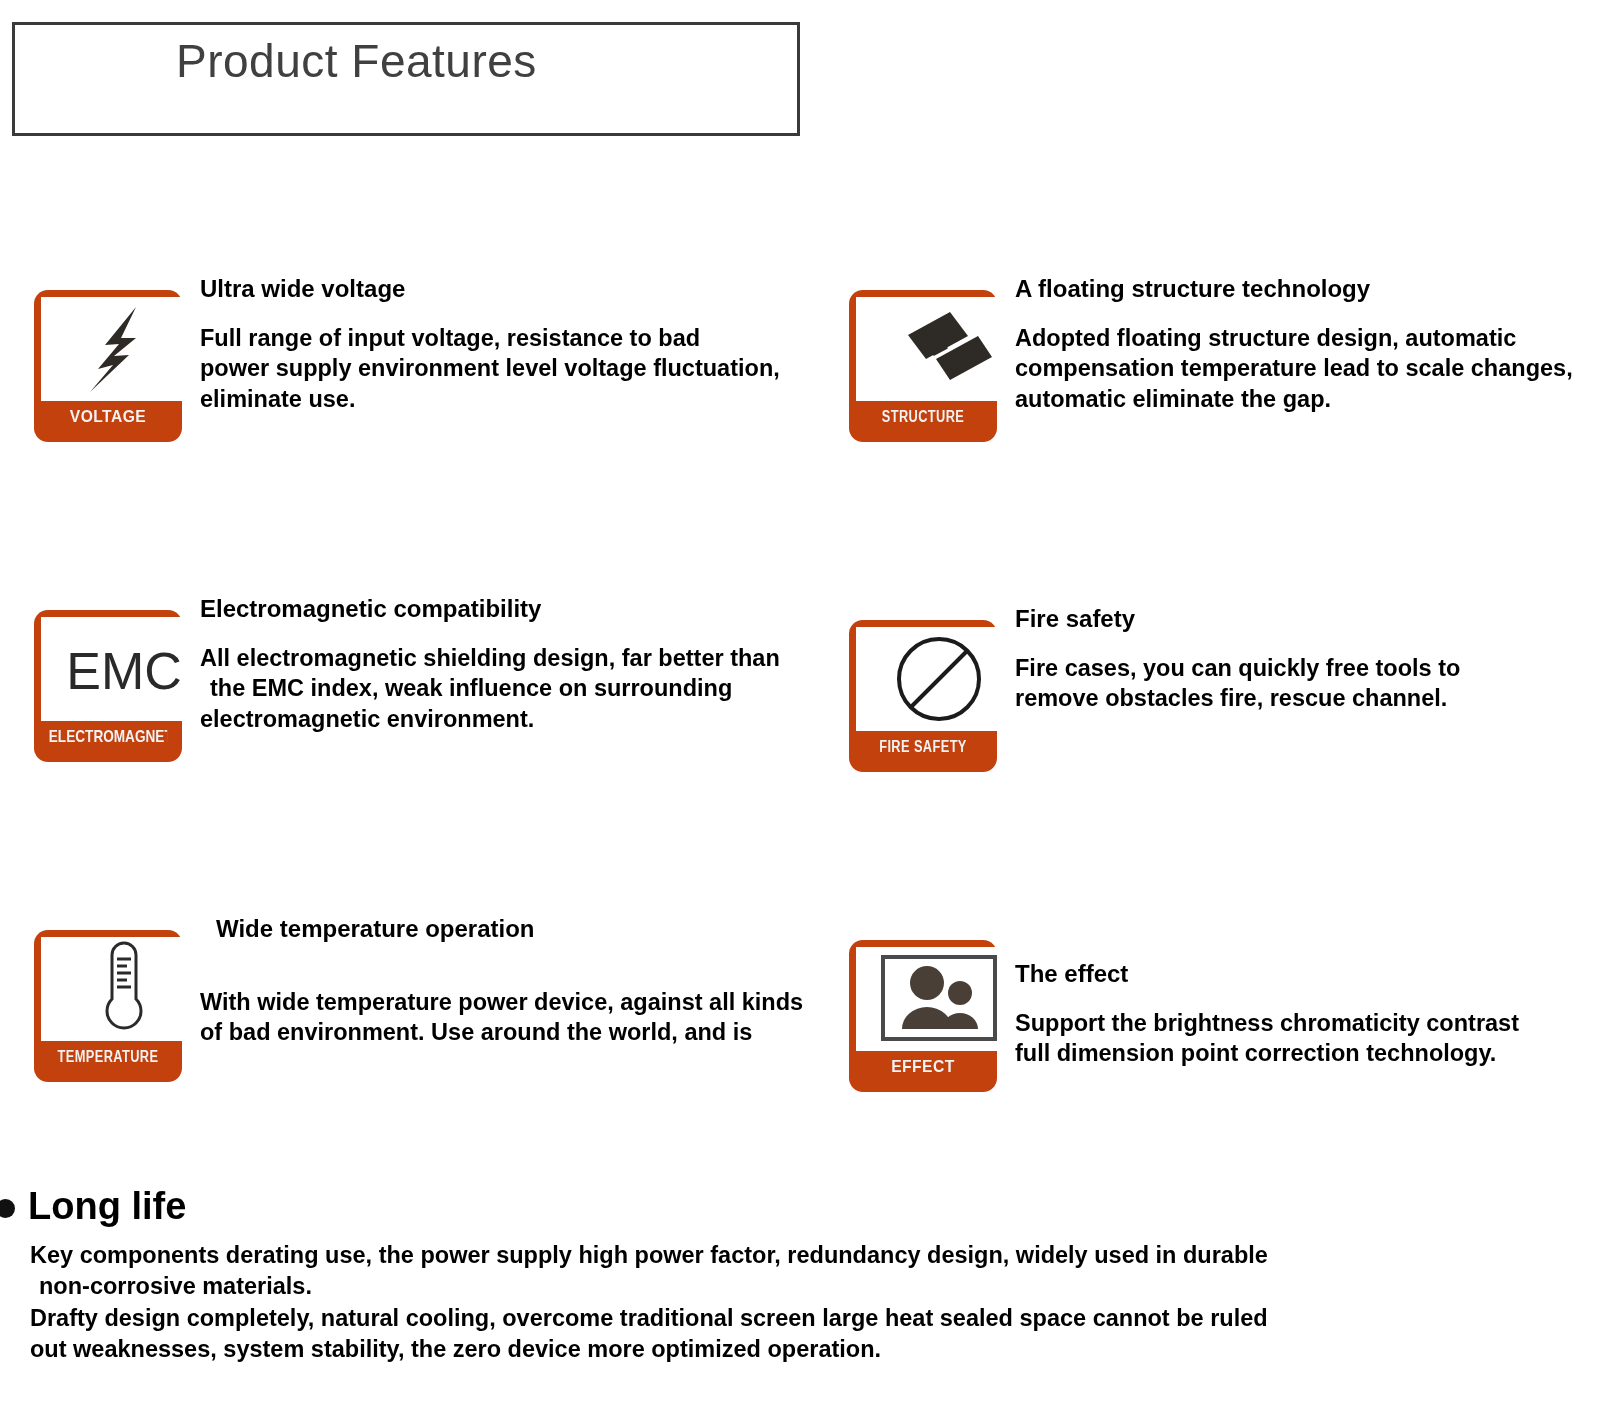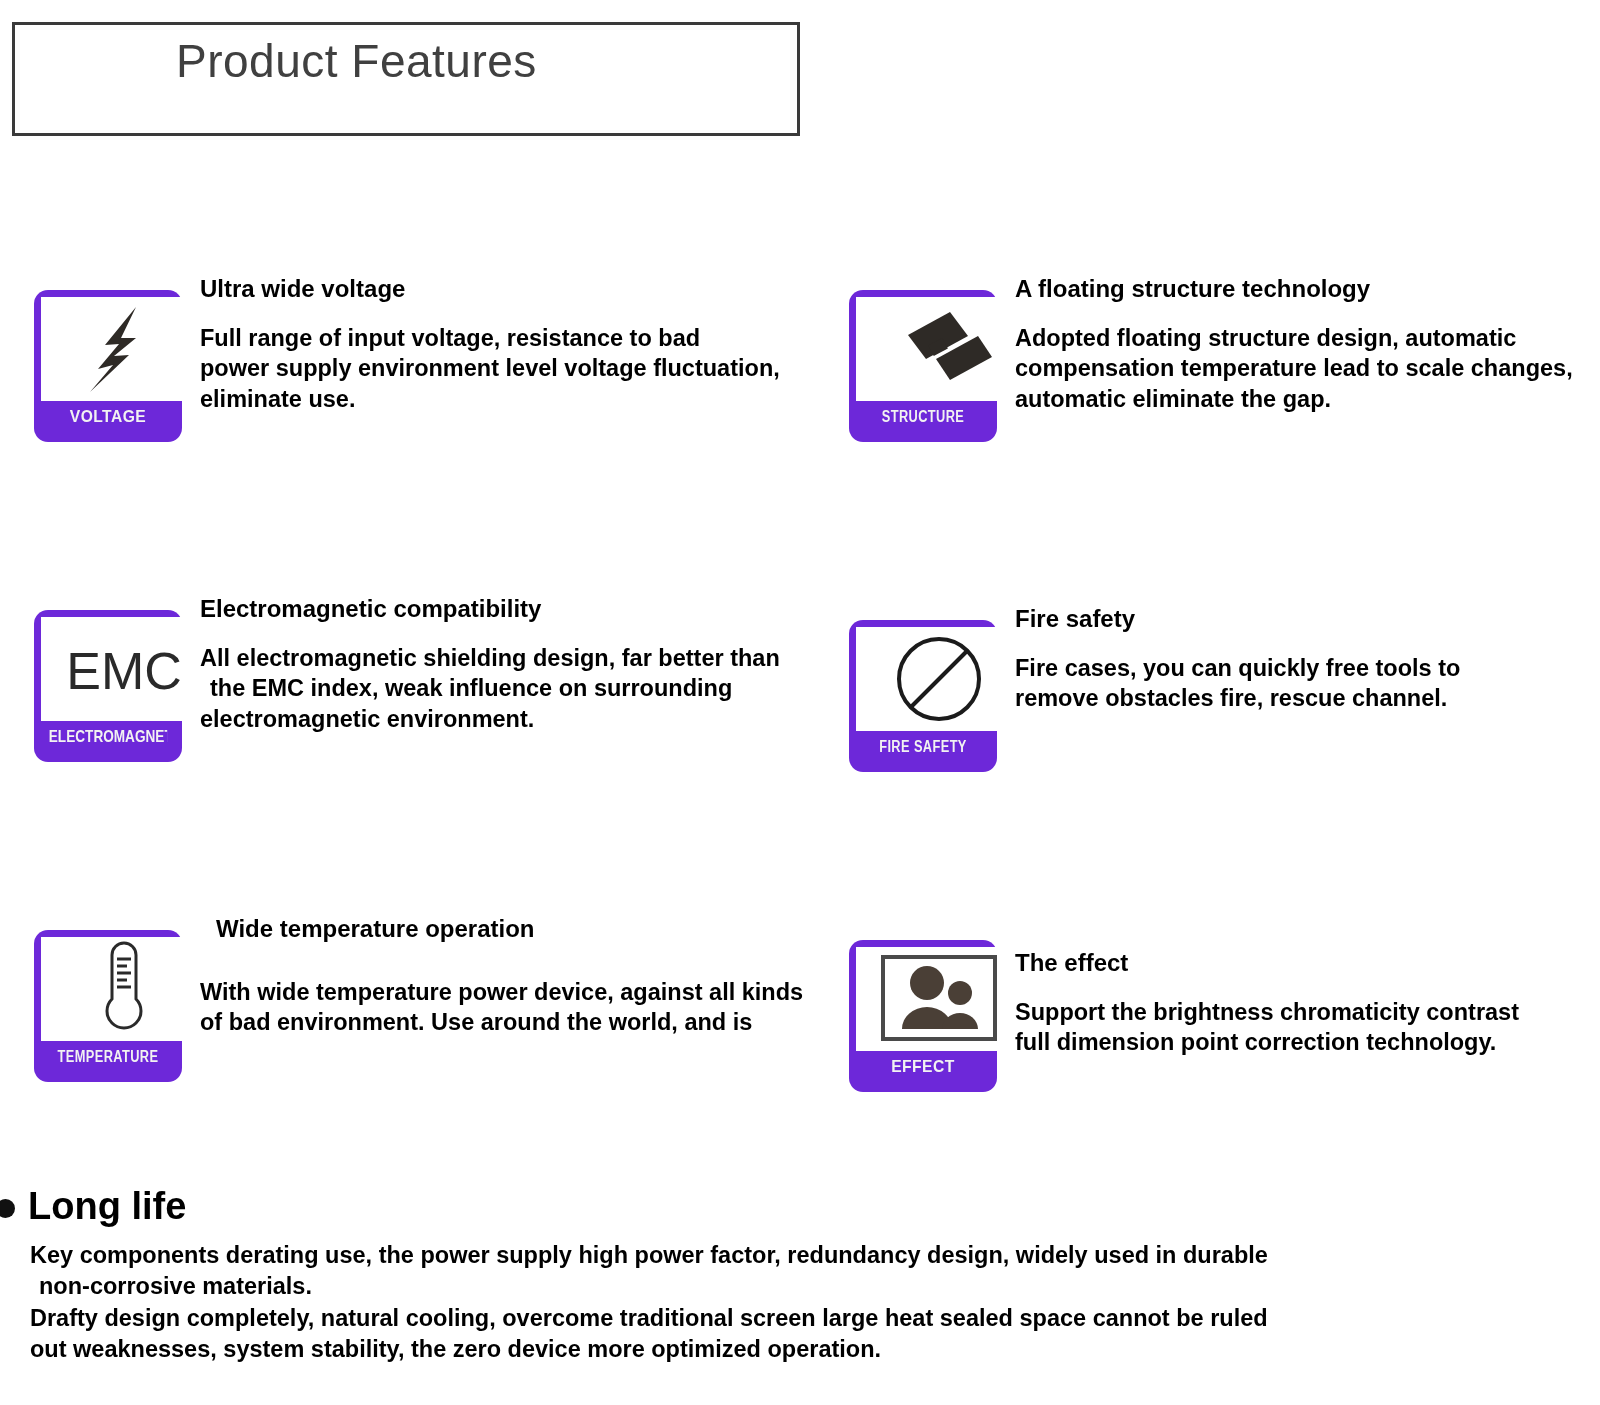--- a/index.html
+++ b/index.html
@@ -58,21 +58,21 @@
   }
   .feature.col-left  { left: 34px; }
   .feature.col-right { left: 849px; }
 
   
   .icon-badge {
     position: relative;
     width: 148px;
     height: 152px;
     flex: 0 0 148px;
-    background: #6d28d9;
+    background: #c2410c;
     border-radius: 14px;
     box-sizing: border-box;
     padding: 7px 7px 0 7px;
     margin-top: 15px;
   }
   .icon-face {
     position: relative;
     width: 134px;
     height: 104px;
     background: #ffffff;
@@ -277,42 +277,42 @@
               <line x1="60" y1="36" x2="74" y2="36"></line>
               <line x1="60" y1="43" x2="70" y2="43"></line>
               <line x1="60" y1="50" x2="74" y2="50"></line>
             </g>
           </svg>
         </div>
         <div class="icon-caption tight">TEMPERATURE</div>
       </div>
       <div class="feature-text">
         <div class="feature-title indent">Wide temperature operation</div>
-        <div class="feature-body" style="margin-top:34px">
+        <div class="feature-body" style="margin-top:44px">
           <span class="ln">With wide temperature power device, against all kinds</span>
           <span class="ln">of bad environment. Use around the world, and is</span>
         </div>
       </div>
     </div>
 
     <div class="feature col-right v-down">
       <div class="icon-badge">
         <div class="icon-face">
           <svg width="134" height="104" viewBox="0 0 134 104">
             <rect x="11" y="10" width="112" height="82" fill="none" stroke="#4a4a4a" stroke-width="4"></rect>
             <circle cx="55" cy="36" r="17" fill="#4a3f36"></circle>
             <path d="M30 82 a25 22 0 0 1 50 0 Z" fill="#4a3f36"></path>
             <circle cx="88" cy="46" r="12" fill="#4a3f36"></circle>
             <path d="M70 82 a18 16 0 0 1 36 0 Z" fill="#4a3f36"></path>
           </svg>
         </div>
         <div class="icon-caption">EFFECT</div>
       </div>
       <div class="feature-text">
-        <div class="feature-title" style="margin-top:24px">The effect</div>
+        <div class="feature-title" style="margin-top:35px">The effect</div>
         <div class="feature-body">
           <span class="ln">Support the brightness chromaticity contrast</span>
           <span class="ln">full dimension point correction technology.</span>
         </div>
       </div>
     </div>
 
   </div>
 
 </div>

